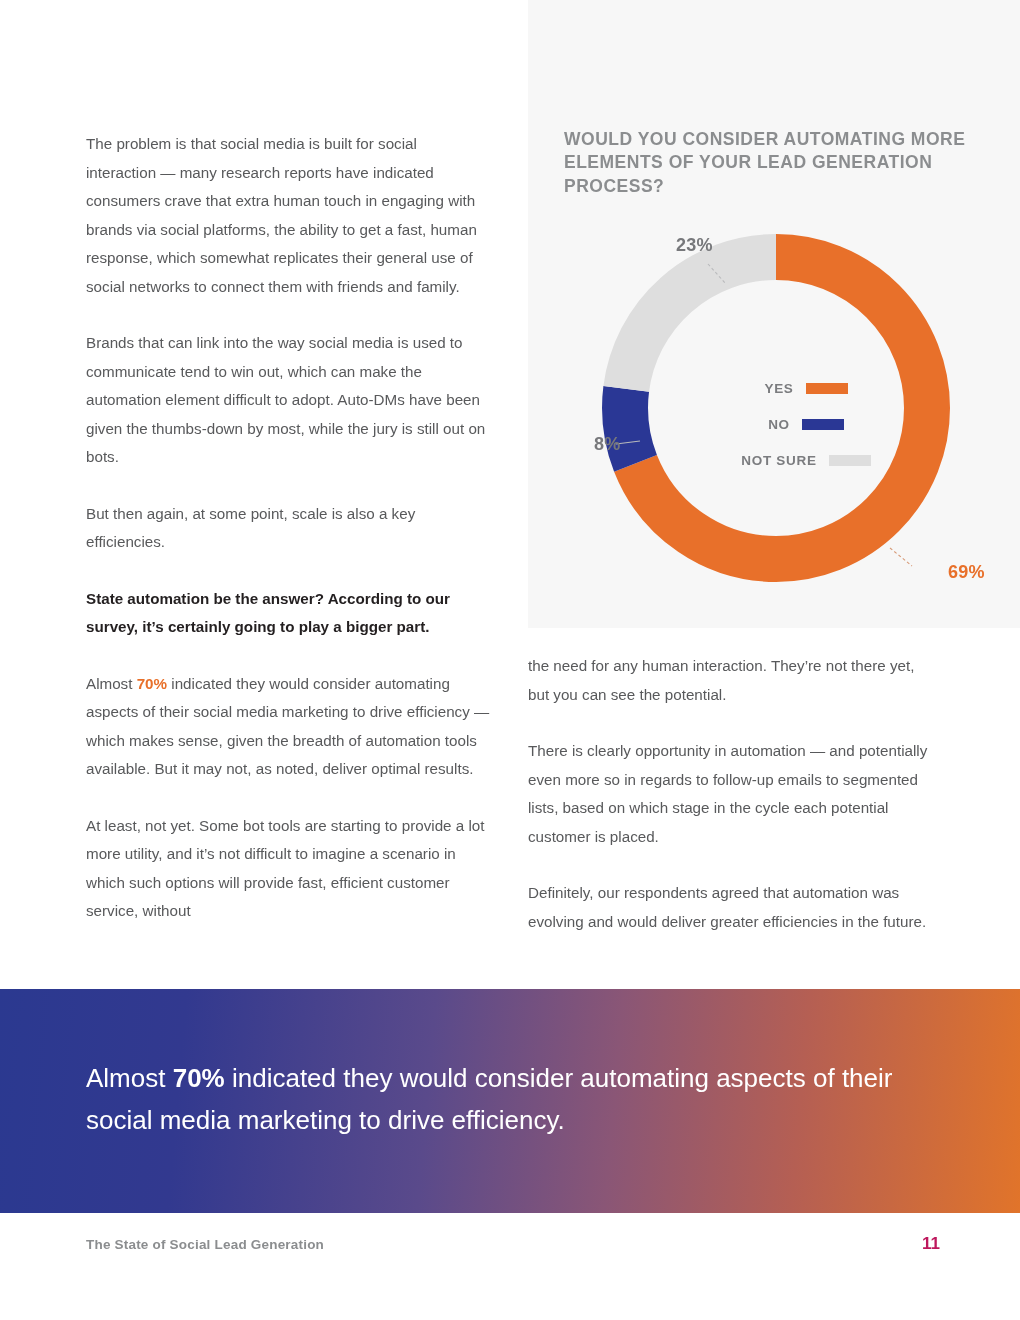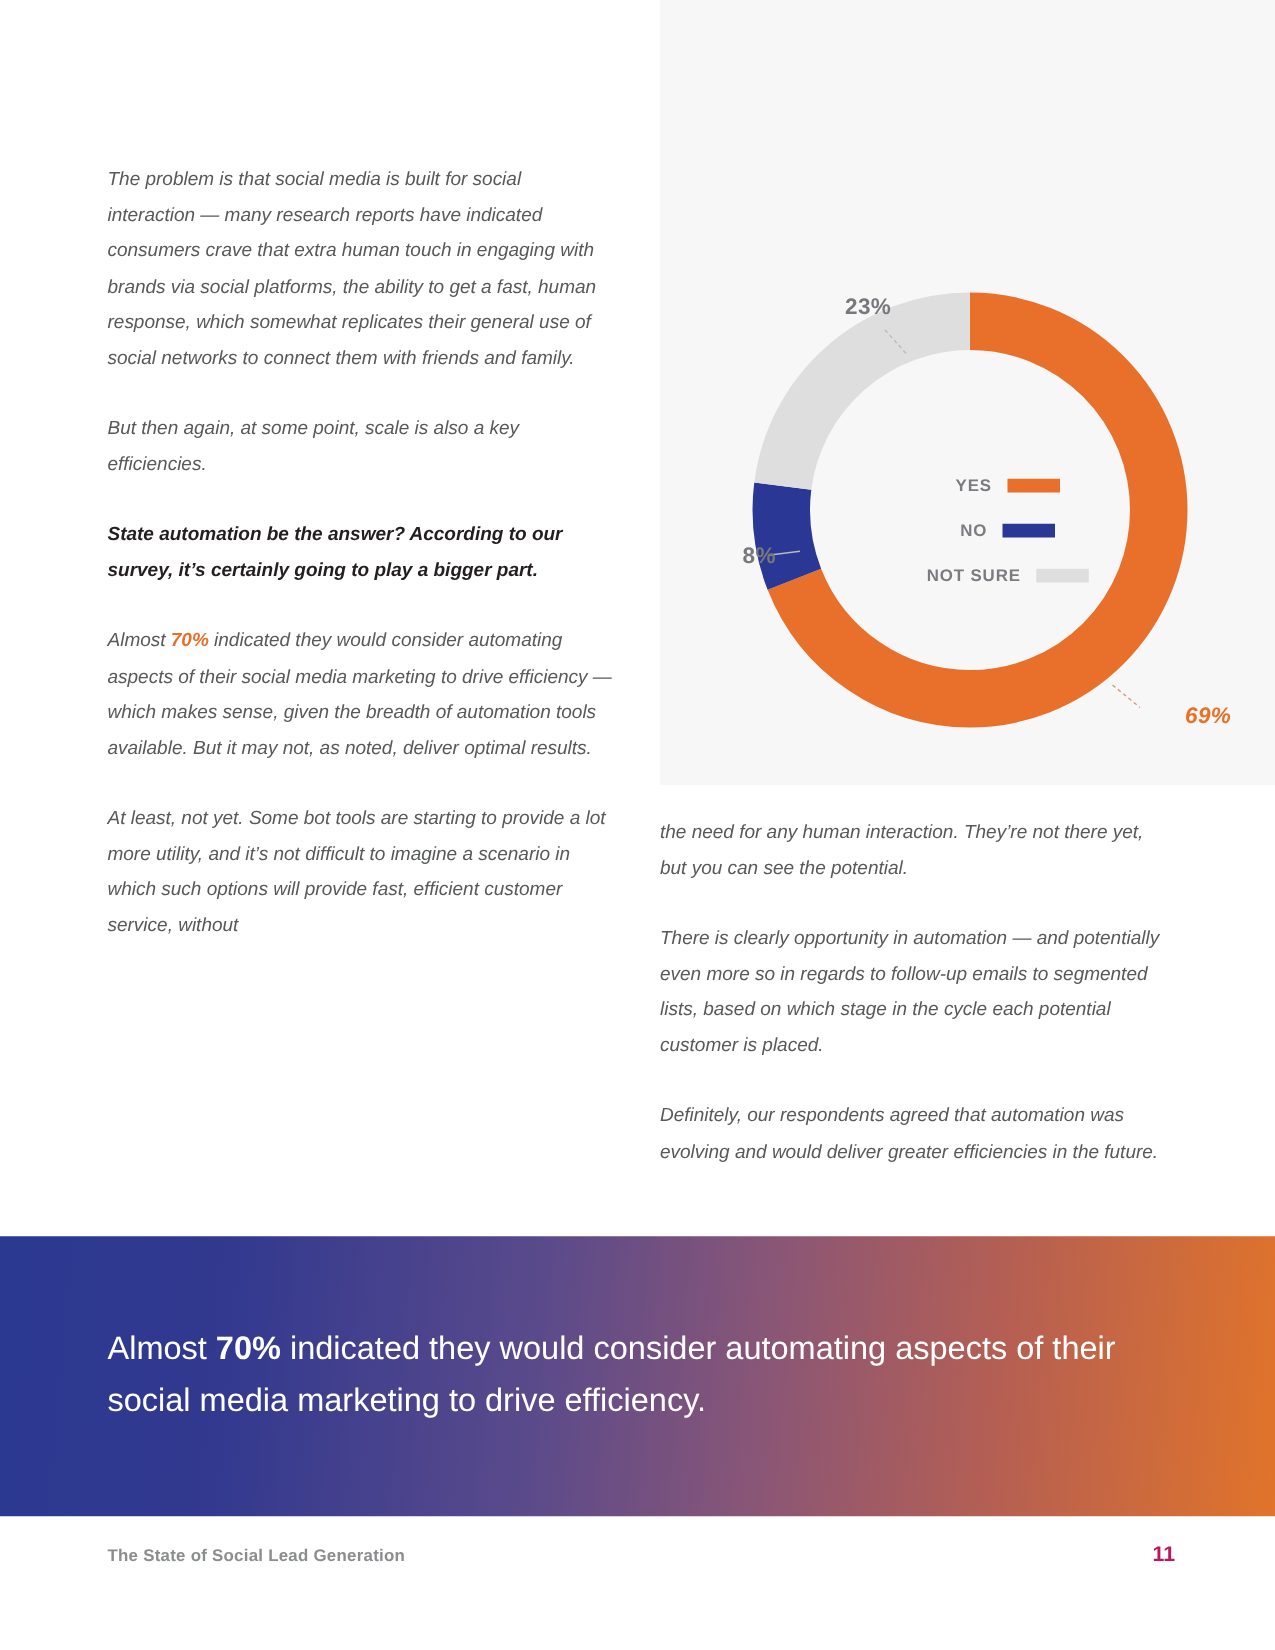--- a/index.html
+++ b/index.html
@@ -49,21 +49,21 @@
   .donut-svg { display: block; }
 
   .pct-label {
     position: absolute;
     font-size: 18px;
     font-weight: bold;
     letter-spacing: 0.3px;
   }
   .pct-notsure { left: 86px; top: 13px; color: #77787b; }
   .pct-no      { left: 4px;  top: 212px; color: #77787b; }
-  .pct-yes     { left: 358px; top: 340px; color: #e8702a; font-style: italic; }
+  .pct-yes     { left: 358px; top: 340px; color: #e8702a; }
 
   
   .legend {
     position: absolute;
     left: 136px;
     top: 148px;
     width: 160px;
   }
   .legend-row {
     display: flex;
@@ -89,21 +89,21 @@
   
   .col {
     position: absolute;
     font-size: 15.2px;
     line-height: 28.5px;
     color: #58595b;
   }
   .col-left  { left: 86px;  top: 130px; width: 404px; }
   .col-right { left: 528px; top: 652px; width: 408px; }
 
-  .col p { margin: 0 0 28px 0; font-style: italic; }
+  .col p { margin: 0 0 28px 0; }
   .col p:last-child { margin-bottom: 0; }
   .lead-bold { font-weight: bold; color: #231f20; }
   .hl { color: #e8702a; font-weight: bold; }
 
   
   .banner {
     position: absolute;
     left: 0;
     top: 989px;
     width: 1020px;
@@ -139,30 +139,32 @@
     font-size: 17px;
     font-weight: bold;
     color: #be185d;
   }
 </style>
 </head>
 <body>
 
 <div class="col col-left">
   <p>The problem is that social media is built for social interaction — many research reports have indicated consumers crave that extra human touch in engaging with brands via social platforms, the ability to get a fast, human response, which somewhat replicates their general use of social networks to connect them with friends and family.</p>
+  <p>Brands that can link into the way social media is used to communicate tend to win out, which can make the automation element difficult to adopt. Auto-DMs have been given the thumbs-down by most, while the jury is still out on bots.</p>
   <p>But then again, at some point, scale is also a key efficiencies.</p>
   <p class="lead-bold">State automation be the answer? According to our survey, it’s certainly going to play a bigger part.</p>
   <p>
     <span>Almost </span><span class="hl">70%</span><span> indicated they would consider automating aspects of their social media marketing to drive efficiency — which makes sense, given the breadth of automation tools available. But it may not, as noted, deliver optimal results.</span>
   </p>
   <p>At least, not yet. Some bot tools are starting to provide a lot more utility, and it’s not difficult to imagine a scenario in which such options will provide fast, efficient customer service, without</p>
 </div>
 
 <div class="chart-panel">
 
+  <div class="chart-title">WOULD YOU CONSIDER AUTOMATING MORE ELEMENTS OF YOUR LEAD GENERATION PROCESS?</div>
 
   <div class="donut-wrap">
     <svg class="donut-svg" width="372" height="372" viewBox="0 0 372 372">
 
       <g transform="rotate(-90 186 186)">
 
         <circle cx="186" cy="186" r="151" fill="none" stroke="#e8702a" stroke-width="46" stroke-dasharray="654.64 294.12" stroke-dashoffset="0"></circle>
 
         <circle cx="186" cy="186" r="151" fill="none" stroke="#2a3795" stroke-width="46" stroke-dasharray="75.90 872.86" stroke-dashoffset="-654.64"></circle>
 

